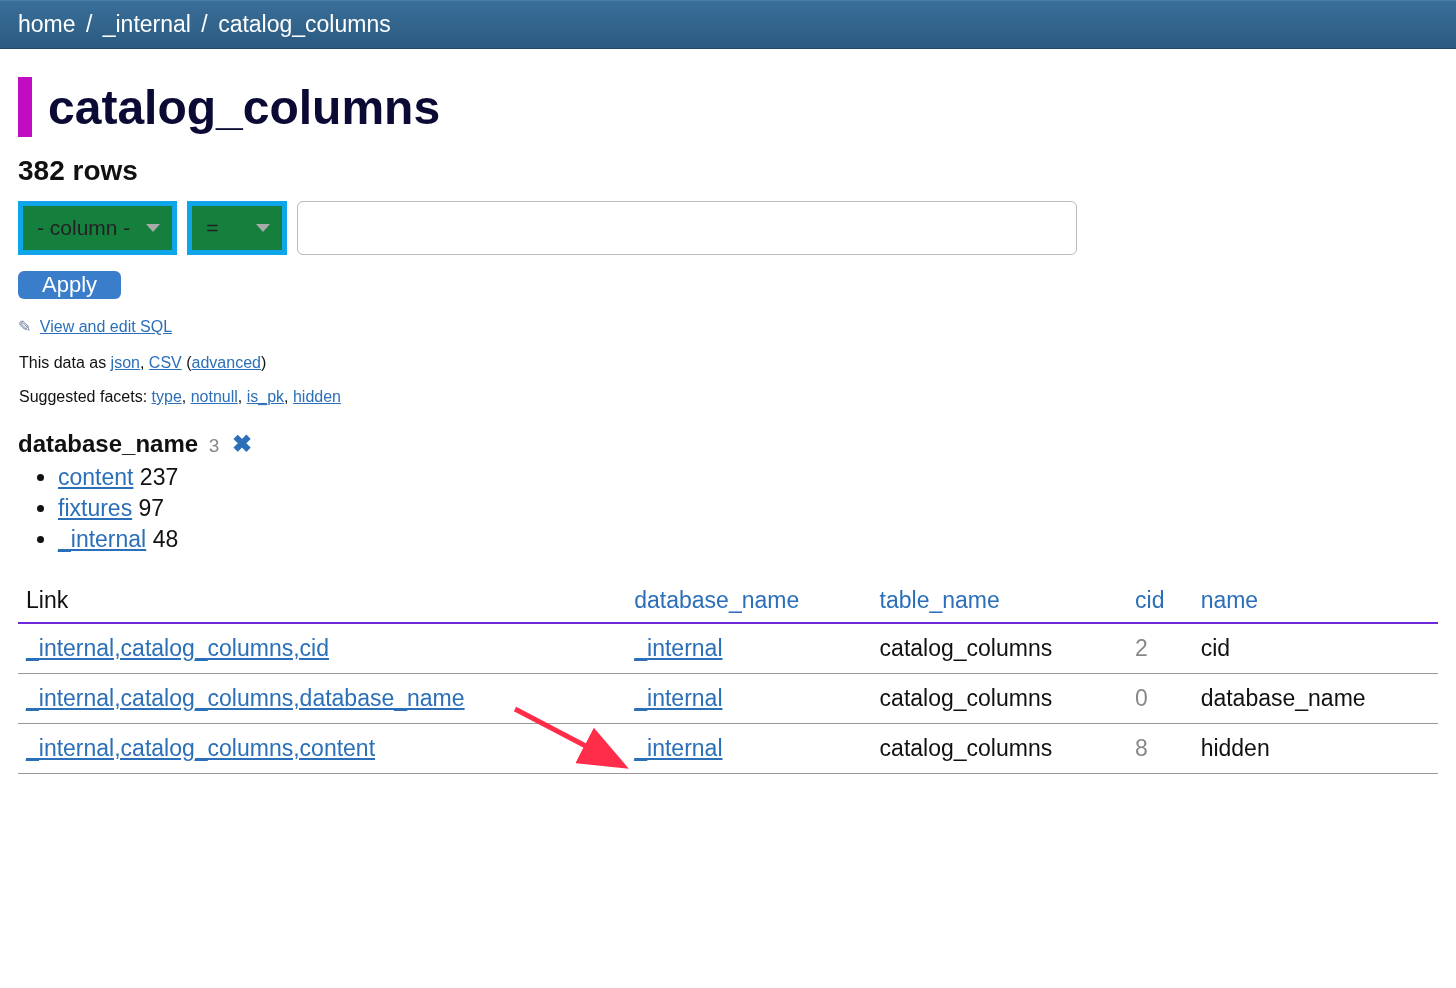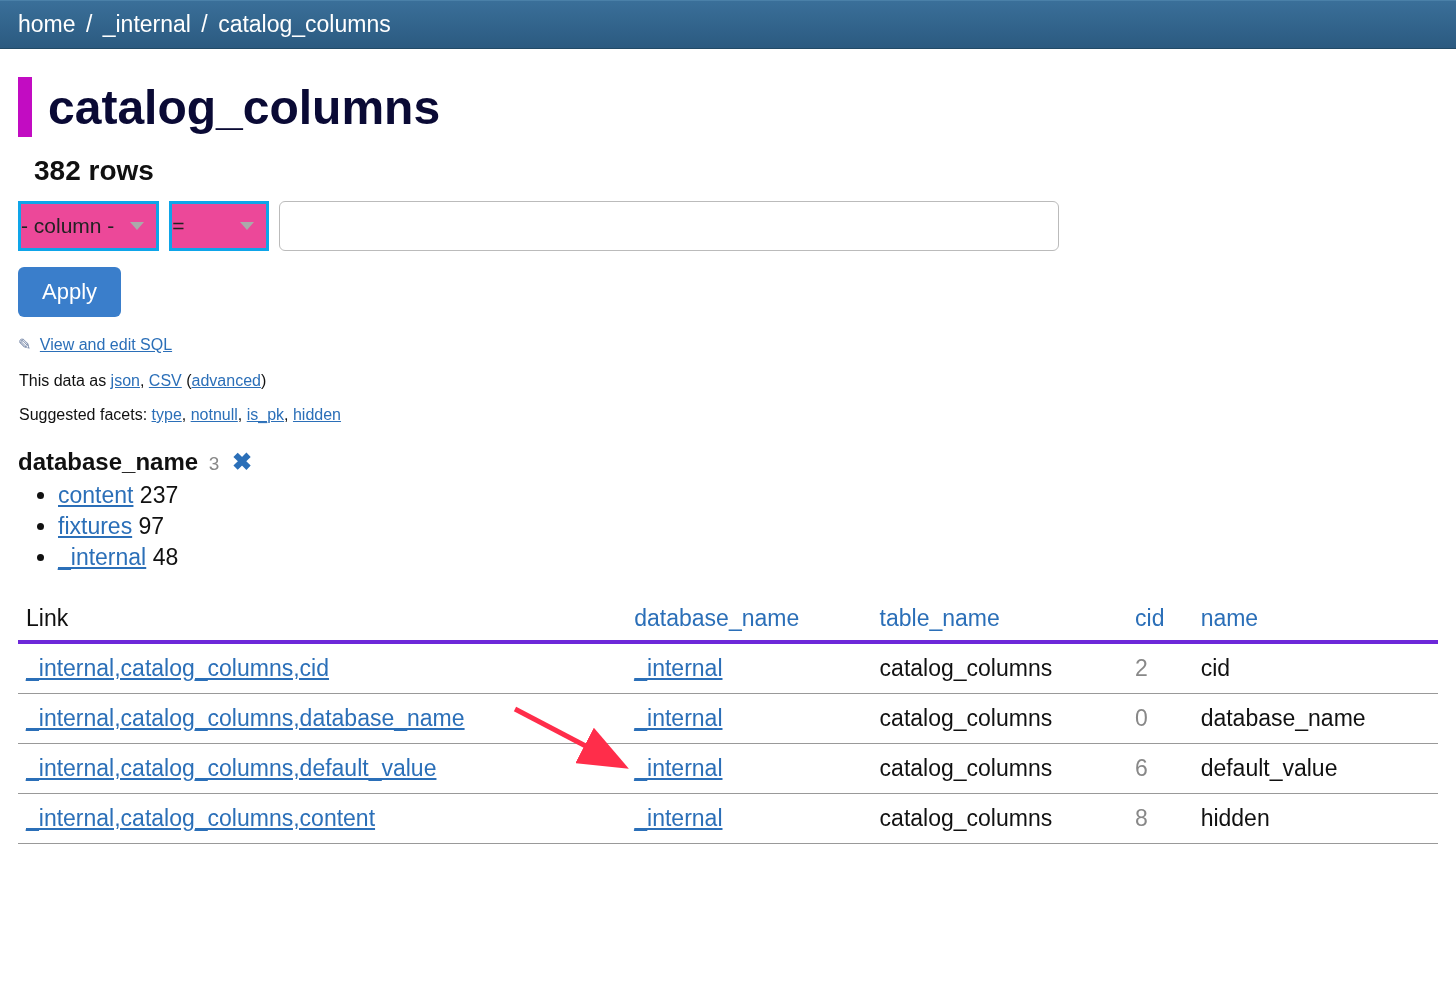--- a/index.html
+++ b/index.html
@@ -35,34 +35,34 @@
   .title-accent {
     display: inline-block;
     width: 14px;
     height: 60px;
     background: #c20cc2;
     margin-right: 16px;
   }
   .rowcount {
     font-size: 28px;
     font-weight: 700;
-    margin: 18px 0 14px 16px;
+    margin: 18px 0 14px 0;
   }
   .filter-row {
     display: flex;
     gap: 10px;
     margin-bottom: 16px;
   }
   .sel {
     position: relative;
-    border: 3px solid #0ea5e9;
-    padding: 10px 42px 10px 0;
+    border: 5px solid #0ea5e9;
+    padding: 10px 42px 10px 14px;
     font-size: 21px;
     color: #222;
-    background: #ec4899;
+    background: #15803d;
     min-width: 100px;
   }
   .sel .chev {
     position: absolute;
     right: 12px;
     top: 50%;
     transform: translateY(-50%);
     width: 0; height: 0;
     border-left: 7px solid transparent;
     border-right: 7px solid transparent;
@@ -73,21 +73,21 @@
     border: 1px solid #bbb;
     border-radius: 6px;
     padding: 10px 14px;
     font-size: 21px;
   }
   .apply-btn {
     background: #3a7ecb;
     color: #fff;
     border: none;
     border-radius: 6px;
-    padding: 12px 24px;
+    padding: 1px 24px;
     font-size: 22px;
     cursor: pointer;
   }
   .sql-line { margin: 18px 0; font-size: 16px; }
   .sql-line .pencil { color: #6a7da0; margin-right: 4px; }
   a.link { color: #2b6fb8; text-decoration: underline; }
   .info-line { font-size: 16px; margin: 16px 1px; }
   .facet-heading {
     font-size: 24px;
     font-weight: 700;
@@ -115,21 +115,21 @@
   table.data {
     width: 100%;
     border-collapse: collapse;
     margin-top: 18px;
   }
   table.data th {
     text-align: left;
     font-weight: 400;
     font-size: 23px;
     padding: 10px 12px 8px 8px;
-    border-bottom: 4px solid #6d28d9;
+    border-bottom: 2px solid #6d28d9;
   }
   table.data th.col-h { color: #2b6fb8; }
   table.data th.link-h { color: #111; }
   table.data td {
     padding: 11px 12px 11px 8px;
     border-bottom: 1px solid #999;
     font-size: 23px;
     vertical-align: middle;
   }
   table.data td.link-cell a {
@@ -237,27 +237,20 @@
         <td>cid</td>
       </tr>
       <tr>
         <td class="link-cell"><a href="#">_internal,catalog_columns,database_name</a></td>
         <td class="db-cell"><a href="#">_internal</a></td>
         <td>catalog_columns</td>
         <td class="cid-cell">0</td>
         <td>database_name</td>
       </tr>
       <tr>
-        <td class="link-cell"><a href="#">_internal,catalog_columns,default_value</a></td>
-        <td class="db-cell"><a href="#">_internal</a></td>
-        <td>catalog_columns</td>
-        <td class="cid-cell">6</td>
-        <td>default_value</td>
-      </tr>
-      <tr>
         <td class="link-cell"><a href="#">_internal,catalog_columns,content</a></td>
         <td class="db-cell"><a href="#">_internal</a></td>
         <td>catalog_columns</td>
         <td class="cid-cell">8</td>
         <td>hidden</td>
       </tr>
     </tbody>
   </table>
 
   <svg class="arrow-svg" width="140" height="90">

